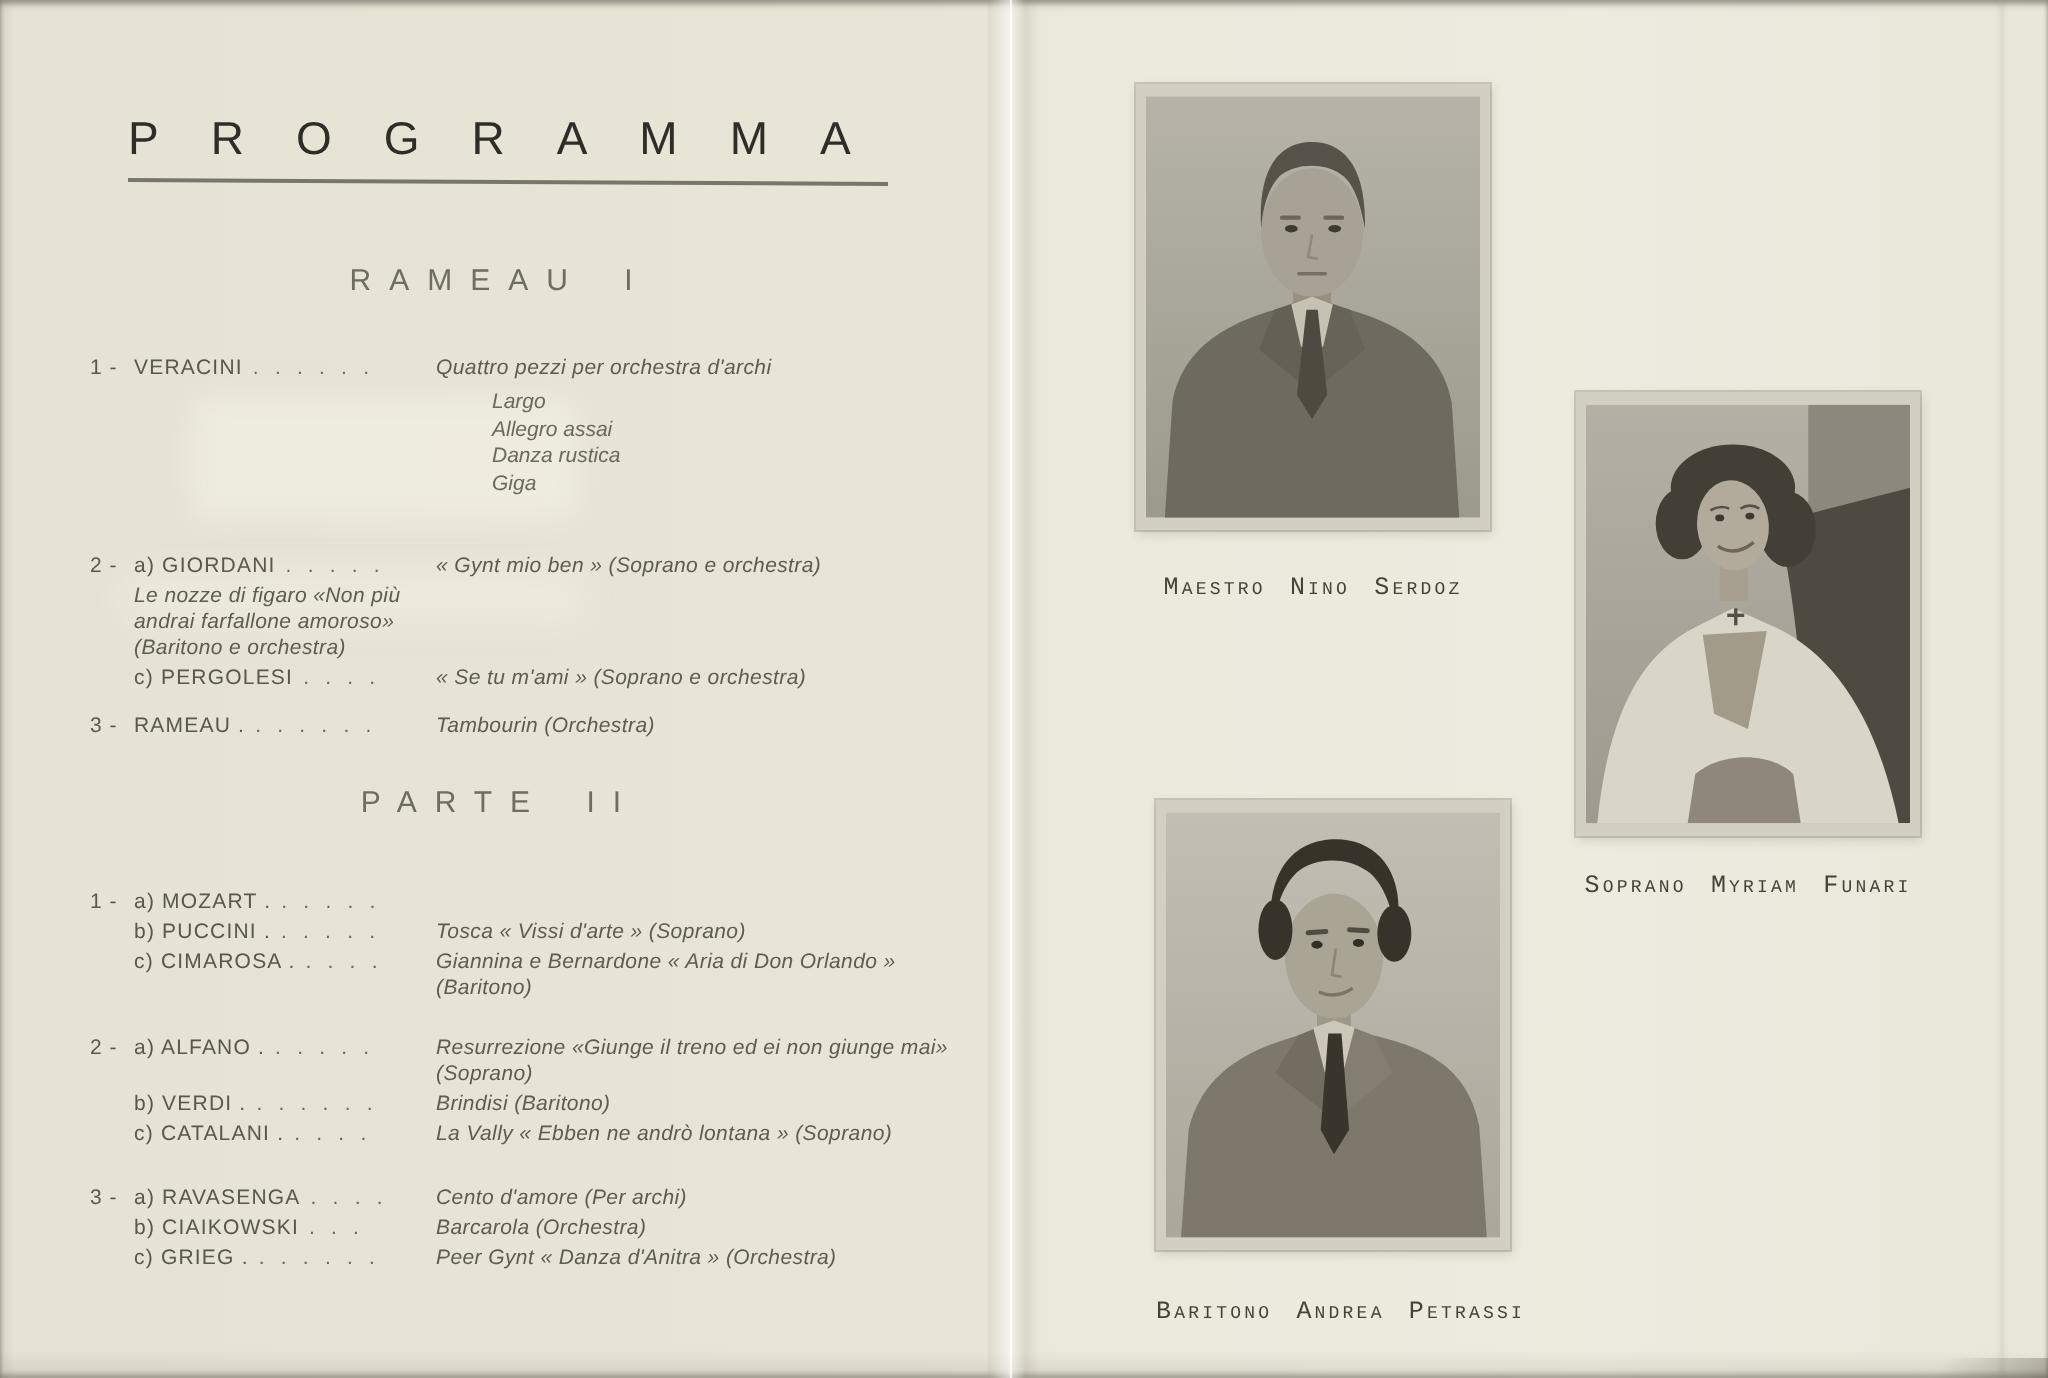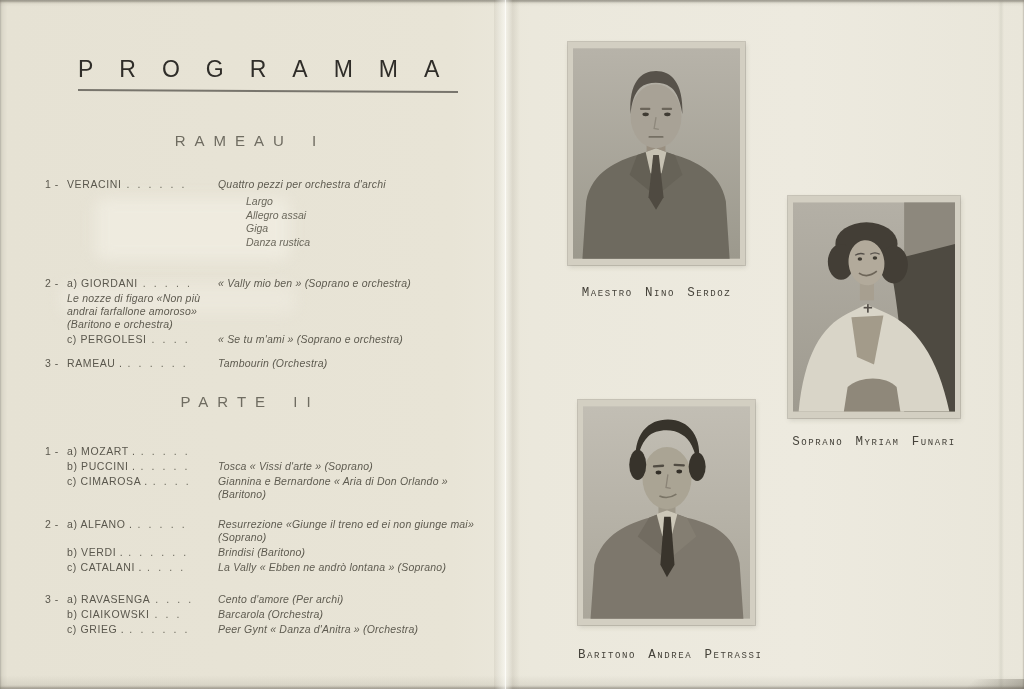--- a/index.html
+++ b/index.html
@@ -18,21 +18,21 @@
   .fold::after { content:""; position:absolute; left:11px; top:0; width:1px; height:100%; background:rgba(255,255,252,.7); }
   .edge-crease { position:absolute; top:0; left:1000px; width:2px; height:100%; background:rgba(150,145,130,.22); filter:blur(1px); }
   .corner-shade { position:absolute; right:0; bottom:0; width:90px; height:10px;
     background:linear-gradient(135deg, rgba(0,0,0,0) 40%, rgba(70,65,55,.35) 100%); }
   .stain { position:absolute; filter:blur(7px); border-radius:10px; pointer-events:none; }
   .stain1 { left:95px; top:198px; width:195px; height:62px; background:rgba(243,240,229,.65); }
   .stain2 { left:60px; top:284px; width:235px; height:30px; background:rgba(241,238,227,.5); }
 
   
   .page-left { position:absolute; left:0; top:0; width:512px; height:689px; }
-  .title-block { position:absolute; left:78px; top:56px; width:392px; }
+  .title-block { position:absolute; left:64px; top:56px; width:392px; }
   .title { font-size:23px; font-weight:500; letter-spacing:26px; color:#2f2d29; white-space:nowrap; }
   .title-rule { width:380px; height:2px; background:#53504a; opacity:.75; margin-top:6px; transform:rotate(.3deg); transform-origin:left center; }
 
   .program { position:absolute; left:45px; top:132px; width:440px; }
   .part-head { width:410px; text-align:center; font-size:15px; font-weight:400;
     letter-spacing:9px; word-spacing:6px; color:#6f6c61; }
   .ph1 { margin-bottom:29px; }
   .ph2 { margin-top:23px; margin-bottom:35px; }
 
   .prow { display:grid; grid-template-columns:22px 151px 257px;
@@ -75,28 +75,28 @@
       <div class="part-head ph1">RAMEAU I</div>
 
       <div class="prow">
         <span class="num">1 -</span>
         <span class="lab"><span>VERACINI</span><span class="dots">. . . . . .</span></span>
         <span class="desc">Quattro pezzi per orchestra d'archi</span>
       </div>
       <div class="subrows">
         <div class="subline">Largo</div>
         <div class="subline">Allegro assai</div>
+        <div class="subline">Danza rustica</div>
         <div class="subline">Giga</div>
-        <div class="subline">Danza rustica</div>
       </div>
 
       <div class="prow mt28">
         <span class="num">2 -</span>
         <span class="lab"><span>a) GIORDANI</span><span class="dots">. . . . .</span></span>
-        <span class="desc">« Vally mio ben » (Soprano e orchestra)</span>
+        <span class="desc">« Gynt mio ben » (Soprano e orchestra)</span>
       </div>
       <div class="prow">
         <span class="num"></span>
         <span class="desc">Le nozze di figaro «Non più andrai farfallone amoroso» (Baritono e orchestra)</span>
       </div>
       <div class="prow">
         <span class="num"></span>
         <span class="lab"><span>c) PERGOLESI</span><span class="dots">. . . .</span></span>
         <span class="desc">« Se tu m'ami » (Soprano e orchestra)</span>
       </div>

